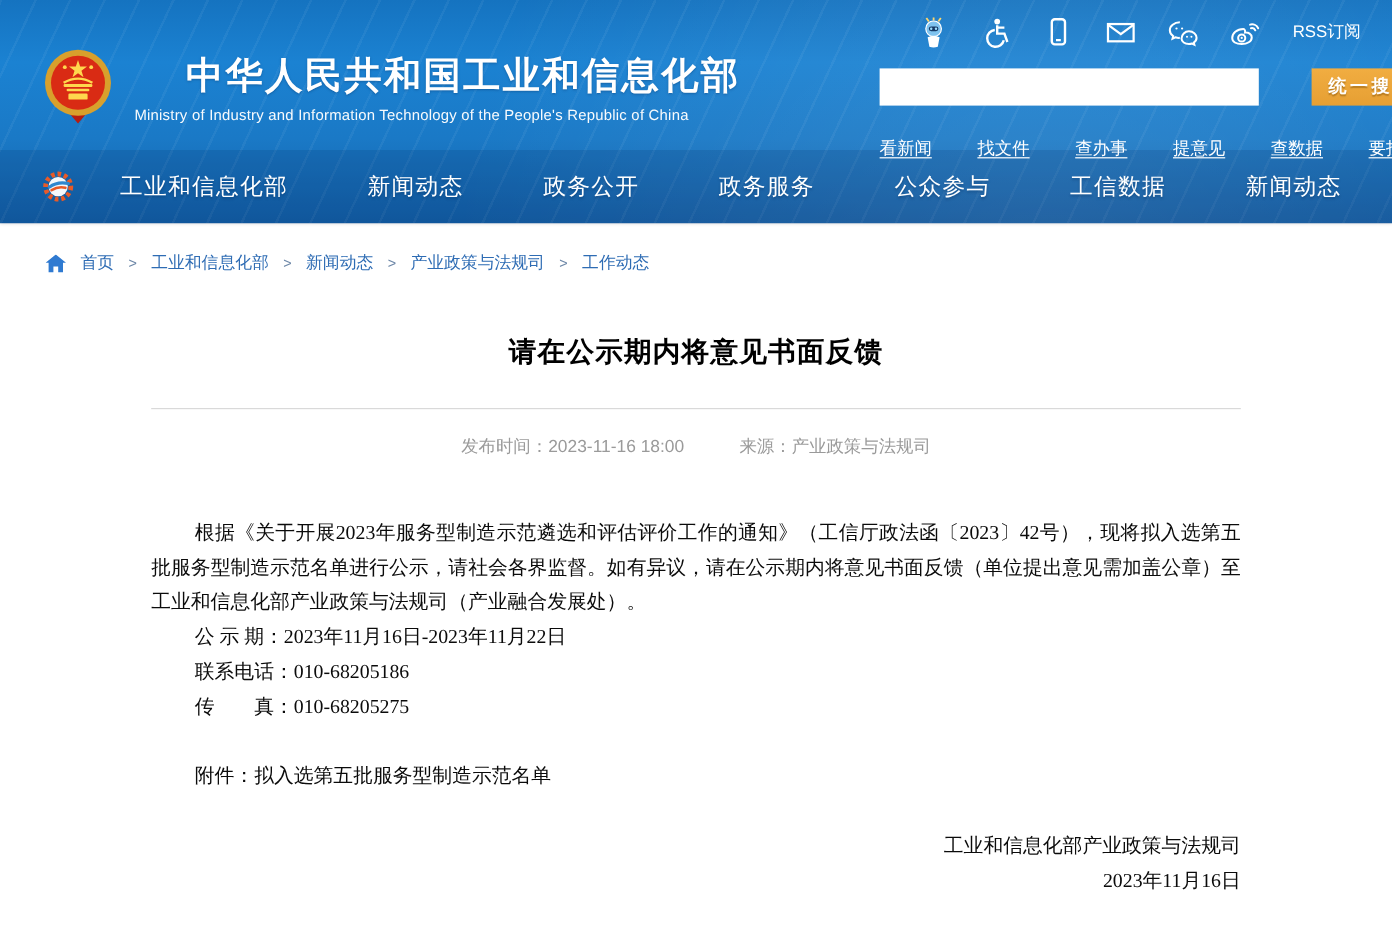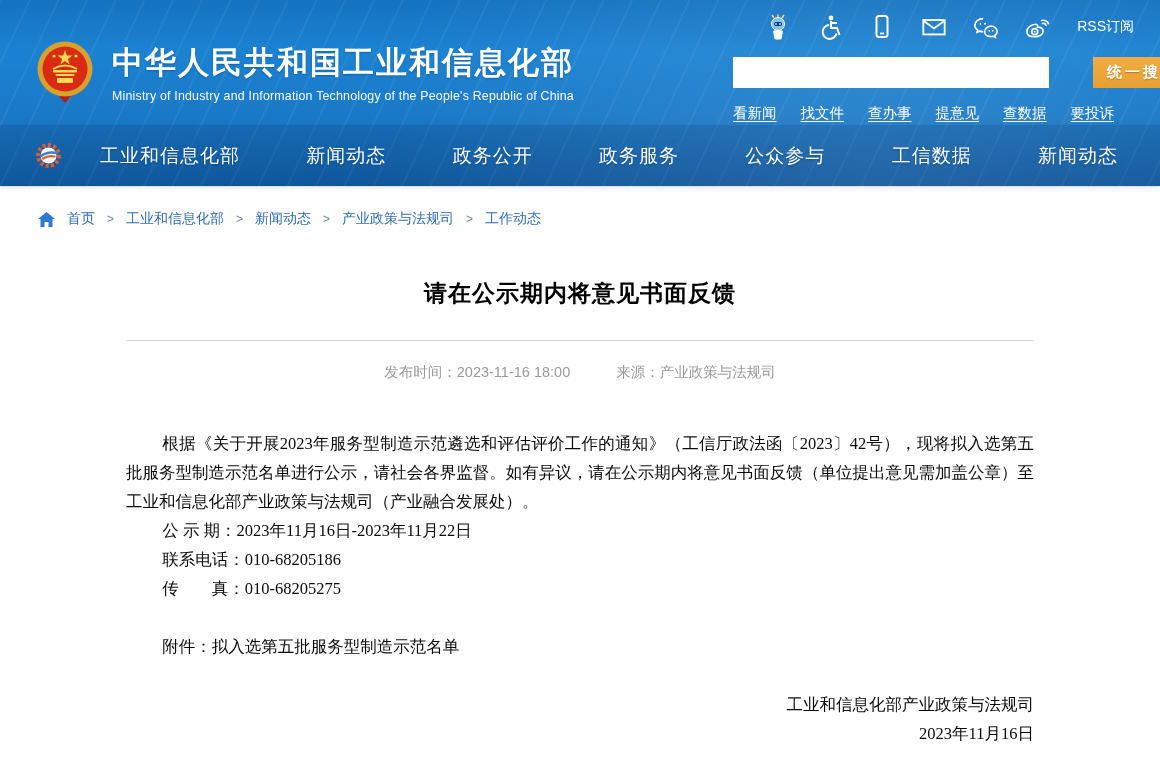--- a/index.html
+++ b/index.html
@@ -22,36 +22,36 @@
   }
   .top-icons{
     position:absolute; top:14px; right:26px; display:flex; align-items:center; gap:26px; z-index:3;
   }
   .top-icons .ticon{ display:inline-flex; width:26px; height:26px; align-items:center; justify-content:center; cursor:pointer; }
   .rss-link{ color:#ffffff; font-size:14px; text-decoration:none; cursor:pointer; }
 
   .brand-row{ position:absolute; top:40px; left:36px; display:flex; align-items:center; z-index:2; }
   .emblem{ width:58px; height:64px; display:inline-block; }
   .brand-text{ margin-left:18px; color:#fff; }
-  .site-title{ font-size:31px; font-weight:bold; letter-spacing:2px; text-shadow:0 1px 2px rgba(0,40,90,.35); }
+  .site-title{ font-size:31px; font-weight:bold; letter-spacing:2px; text-shadow:0 1px 2px rgba(0,40,90,.35);margin-left:43px; }
   .site-subtitle{ font-size:12.4px; margin-top:5px; letter-spacing:.2px; opacity:.97; }
 
   .search-area{ position:absolute; top:57px; left:733px; width:402px; z-index:2; }
   .search-box{ display:flex; width:460px; height:31px;gap:44px; }
   .search-input{
     flex:1; height:31px; border:none; outline:none; background:#ffffff;
     padding:0 10px; font-size:14px;
   }
   .search-btn{
     width:100px; height:31px; border:none; cursor:pointer;
     background:linear-gradient(180deg,#f1ad41,#e69f33);
     color:#ffffff; font-size:15px; font-weight:bold; letter-spacing:3px;
     text-shadow:0 1px 1px rgba(120,70,0,.45);
   }
-  .quick-links{ display:flex; gap:24px; margin-top:16px; }
+  .quick-links{ display:flex; gap:38px; margin-top:26px; }
   .quick-links a{
     color:#ffffff; font-size:14.5px; text-decoration:underline; text-underline-offset:3px; cursor:pointer; white-space:nowrap;
   }
 
   .main-nav{
     position:absolute; left:0; bottom:0; width:1160px; height:61px;
     background:rgba(8,45,92,.16);
     display:flex; align-items:center;
   }
   .nav-logo{ position:absolute; left:35px; top:17px; width:27px; height:27px; }

